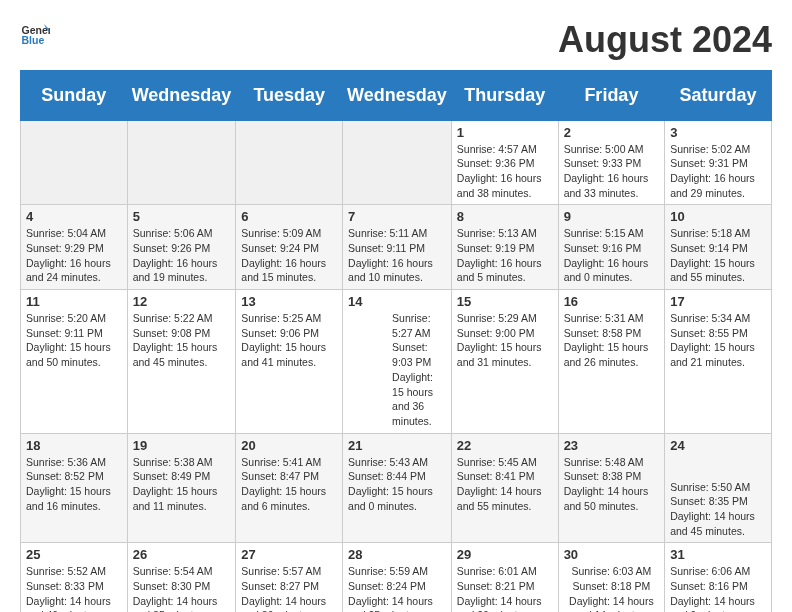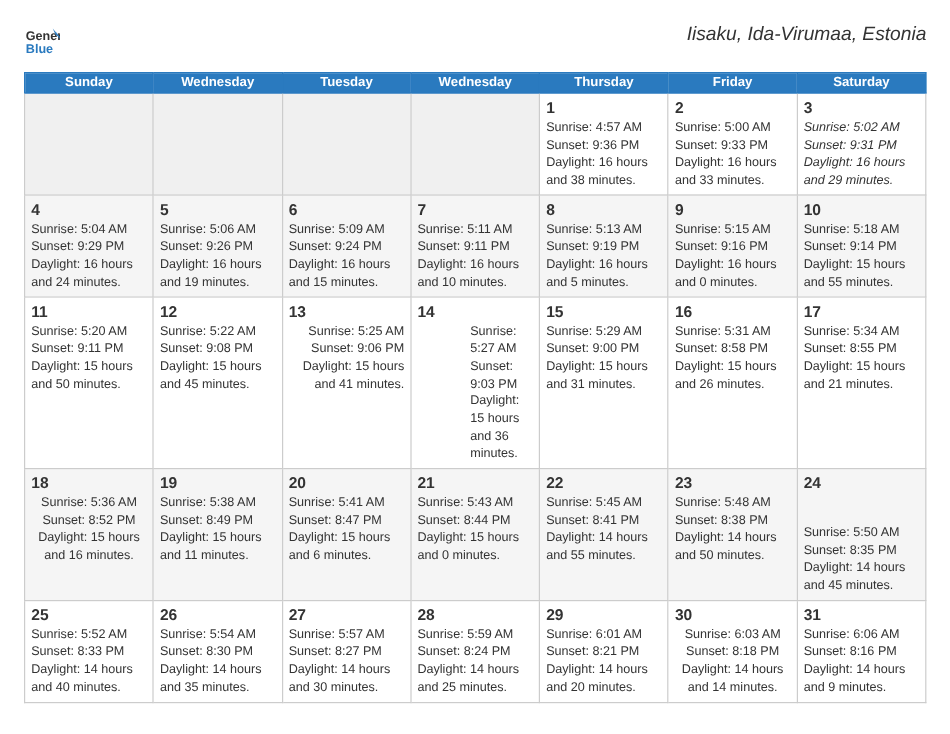--- a/index.html
+++ b/index.html
@@ -44,22 +44,22 @@
       color: #333;
       font-style: italic;
     }
     .calendar {
       width: 100%;
       border-collapse: collapse;
     }
     .calendar th {
       background: #2a7abf;
       color: #fff;
-      padding: 2px 4px;
-      font-size: 11px;
+      padding: 14px 4px;
+      font-size: 18px;
       font-weight: bold;
       border: 1px solid #2a7abf;
     }
     .calendar td {
       border: 1px solid #ccc;
       vertical-align: top;
       padding: 4px 5px;
       width: 107px;
       min-height: 80px;
       font-size: 11px;
@@ -103,21 +103,21 @@
     <svg class="logo-icon" viewBox="0 0 40 40">
       <text x="2" y="18" font-size="14" font-weight="bold" fill="#333" font-family="Arial">General</text>
       <text x="2" y="32" font-size="14" font-weight="bold" fill="#2a7abf" font-family="Arial">Blue</text>
       <polygon points="32,5 40,15 35,12" fill="#2a7abf"></polygon>
       <polygon points="35,8 43,18 38,15" fill="#2a7abf" opacity="0.6"></polygon>
     </svg>
     <div class="logo-text">
     </div>
   </div>
   <div class="title-area">
-    <div class="location">Iisaku, Ida-Virumaa, Estonia</div>
+    <div class="month-title">August 2024</div>
   </div>
 </div>
 
 <table class="calendar">
   <thead>
     <tr>
     <th>Sunday</th>
         <th>Wednesday</th>
         <th>Tuesday</th>
         <th>Wednesday</th>
@@ -141,21 +141,21 @@
         </td>
         <td>
           <span class="day-number">2</span>
           <div class="day-info" style="white-space: pre-line;">Sunrise: 5:00 AM
 Sunset: 9:33 PM
 Daylight: 16 hours
 and 33 minutes.</div>
         </td>
         <td>
           <span class="day-number">3</span>
-          <div class="day-info" style="white-space: pre-line; font-style: italic;">Sunrise: 5:02 AM
+          <div class="day-info" style="white-space: pre-line;">Sunrise: 5:02 AM
 Sunset: 9:31 PM
 Daylight: 16 hours
 and 29 minutes.</div>
         </td>
       </tr>
       <tr class="row-week2">
         <td>
           <span class="day-number">4</span>
           <div class="day-info" style="white-space: pre-line;">Sunrise: 5:04 AM
 Sunset: 9:29 PM
@@ -215,21 +215,21 @@
         </td>
         <td>
           <span class="day-number">12</span>
           <div class="day-info" style="white-space: pre-line;">Sunrise: 5:22 AM
 Sunset: 9:08 PM
 Daylight: 15 hours
 and 45 minutes.</div>
         </td>
         <td>
           <span class="day-number">13</span>
-          <div class="day-info" style="white-space: pre-line; text-align: right;">Sunrise: 5:25 AM
+          <div class="day-info" style="white-space: pre-line;">Sunrise: 5:25 AM
 Sunset: 9:06 PM
 Daylight: 15 hours
 and 41 minutes.</div>
         </td>
         <td>
           <span class="day-number">14</span>
           <div class="day-info" style="white-space: pre-line; margin-left: 44px;">Sunrise: 5:27 AM
 Sunset: 9:03 PM
 Daylight: 15 hours
 and 36 minutes.</div>
@@ -252,21 +252,21 @@
           <span class="day-number">17</span>
           <div class="day-info" style="white-space: pre-line;">Sunrise: 5:34 AM
 Sunset: 8:55 PM
 Daylight: 15 hours
 and 21 minutes.</div>
         </td>
       </tr>
       <tr class="row-week4">
         <td>
           <span class="day-number">18</span>
-          <div class="day-info" style="white-space: pre-line; text-align: center;">Sunrise: 5:36 AM
+          <div class="day-info" style="white-space: pre-line;">Sunrise: 5:36 AM
 Sunset: 8:52 PM
 Daylight: 15 hours
 and 16 minutes.</div>
         </td>
         <td>
           <span class="day-number">19</span>
           <div class="day-info" style="white-space: pre-line;">Sunrise: 5:38 AM
 Sunset: 8:49 PM
 Daylight: 15 hours
 and 11 minutes.</div>

